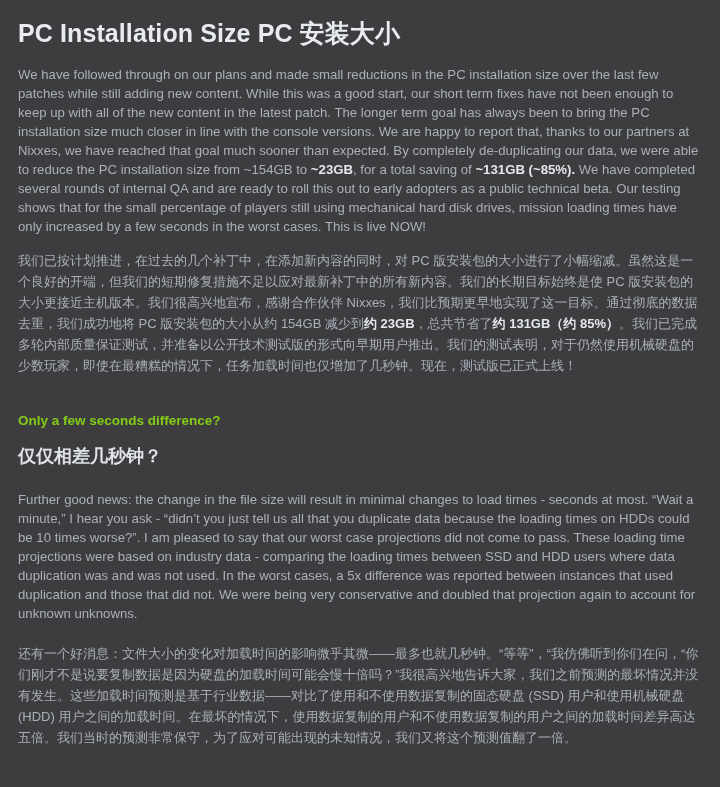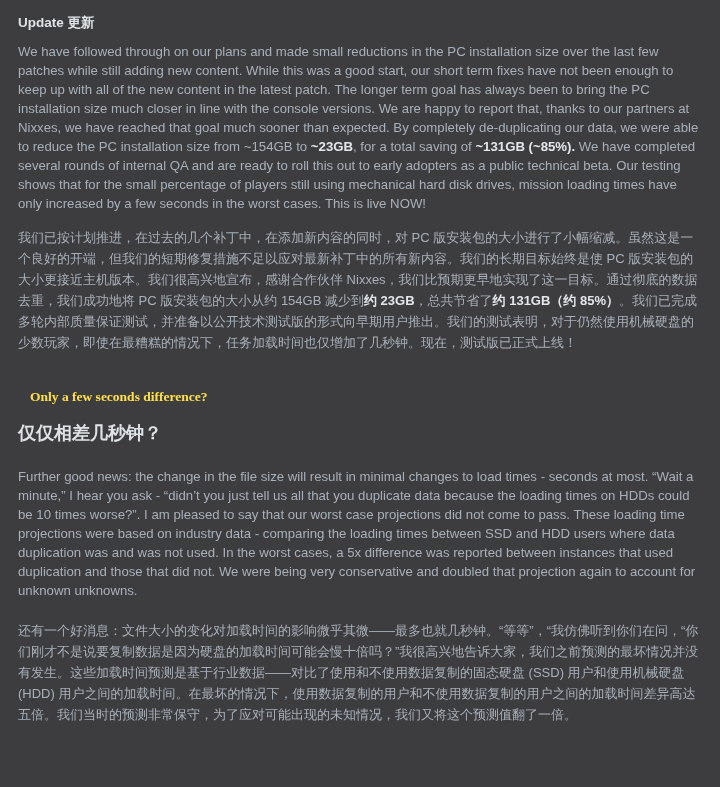--- a/index.html
+++ b/index.html
@@ -47,39 +47,38 @@
   .strong {
     color: #e3e7ea;
     font-weight: bold;
   }
   .section-gap {
     height: 22px;
   }
   h3.section-title {
     font-size: 13.5px;
     font-weight: bold;
-    color: #fde047;
-    margin: 0 0 16px 12px;
-    font-family: Liberation Serif, serif;
+    color: #84cc16;
+    margin: 0 0 16px 0;
   }
   h3.section-title-cn {
     font-size: 18px;
     font-weight: bold;
     color: #dfe3e6;
     margin: 0 0 22px 0;
   }
   .spacer-sm { height: 6px; }
 </style>
 </head>
 <body>
 
 <div class="page">
 
+  <h1 class="title">PC Installation Size  PC 安装大小</h1>
 
-  <h2 class="subhead">Update  更新</h2>
 
   <p class="body"><span>We have followed through on our plans and made small reductions in the PC installation size over the last few patches while still adding new content. While this was a good start, our short term fixes have not been enough to keep up with all of the new content in the latest patch. The longer term goal has always been to bring the PC installation size much closer in line with the console versions. We are happy to report that, thanks to our partners at Nixxes, we have reached that goal much sooner than expected. By completely de-duplicating our data, we were able to reduce the PC installation size from ~154GB to </span><span class="strong">~23GB</span><span>, for a total saving of </span><span class="strong">~131GB (~85%).</span><span> We have completed several rounds of internal QA and are ready to roll this out to early adopters as a public technical beta. Our testing shows that for the small percentage of players still using mechanical hard disk drives, mission loading times have only increased by a few seconds in the worst cases. This is live NOW!</span></p>
 
   <p class="body cn"><span>我们已按计划推进，在过去的几个补丁中，在添加新内容的同时，对 PC 版安装包的大小进行了小幅缩减。虽然这是一个良好的开端，但我们的短期修复措施不足以应对最新补丁中的所有新内容。我们的长期目标始终是使 PC 版安装包的大小更接近主机版本。我们很高兴地宣布，感谢合作伙伴 Nixxes，我们比预期更早地实现了这一目标。通过彻底的数据去重，我们成功地将 PC 版安装包的大小从约 154GB 减少到</span><span class="strong">约 23GB</span><span>，总共节省了</span><span class="strong">约 131GB（约 85%）</span><span>。我们已完成多轮内部质量保证测试，并准备以公开技术测试版的形式向早期用户推出。我们的测试表明，对于仍然使用机械硬盘的少数玩家，即使在最糟糕的情况下，任务加载时间也仅增加了几秒钟。现在，测试版已正式上线！</span></p>
 
   <div class="section-gap"></div>
 
   <h3 class="section-title">Only a few seconds difference?</h3>
 
   <h3 class="section-title-cn">仅仅相差几秒钟？</h3>

